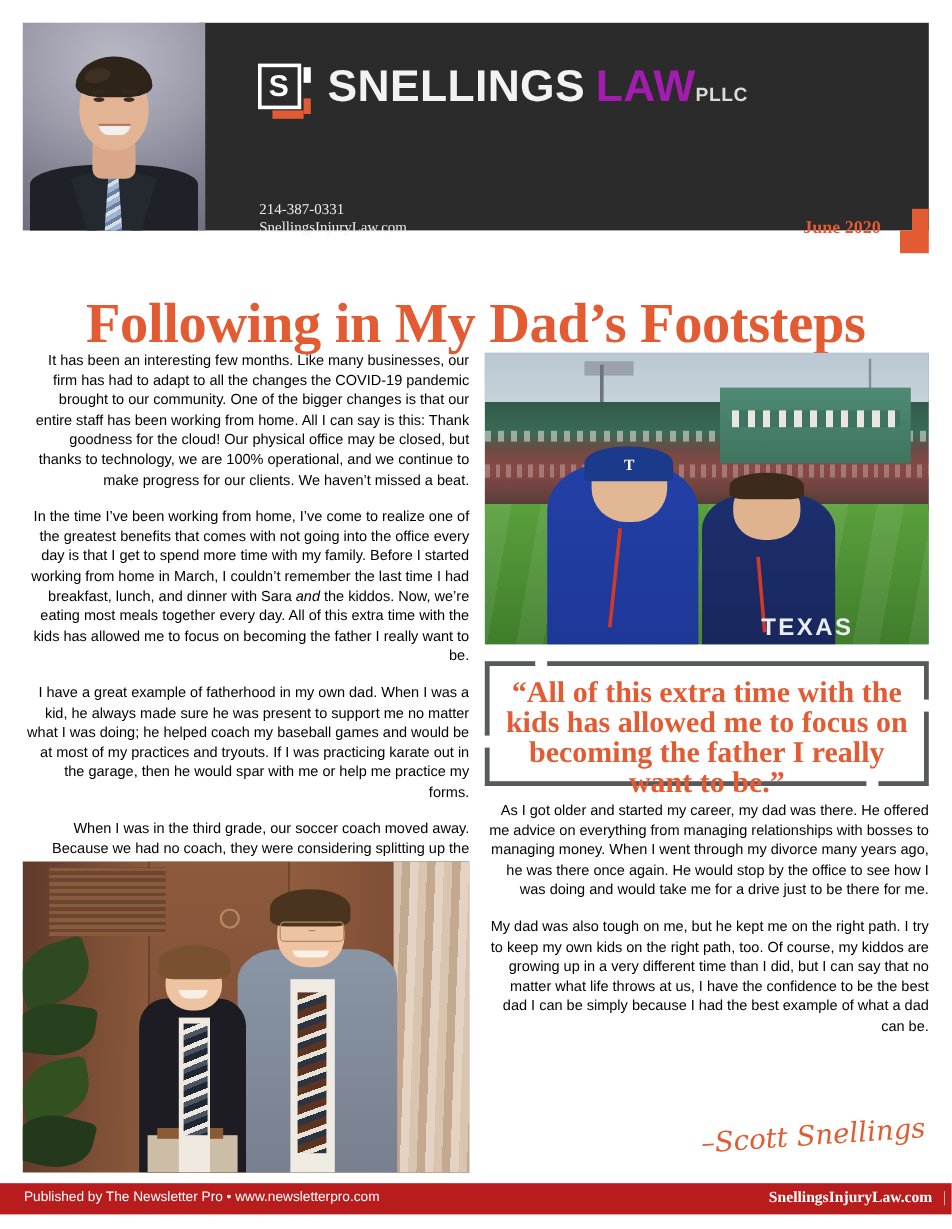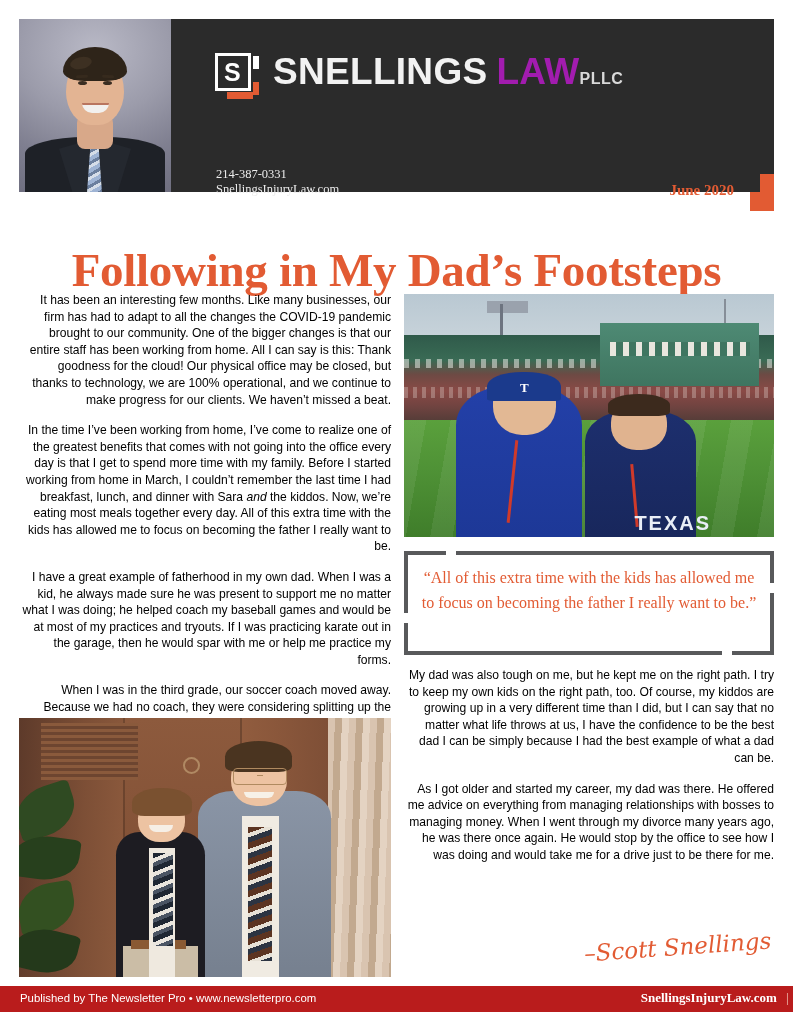--- a/index.html
+++ b/index.html
@@ -419,22 +419,22 @@
     right: -1px; top: 32px;
     width: 6px; height: 10px;
     background: #ffffff;
   }
   .pq-text {
     position: absolute;
     left: 16px; right: 16px; top: 14px;
     text-align: center;
     color: #e25b33;
     font-family: "Liberation Serif", serif;
-    font-weight: normal;
-    font-size: 16px;
+    font-weight: bold;
+    font-size: 25px;
     line-height: 25px;
   }
 
   
   .photo-vintage {
     position: absolute;
     left: 19px;
     top: 718px;
     width: 372px;
     height: 259px;
@@ -670,22 +670,22 @@
 <div class="pullquote">
   <div class="pq-frame"></div>
   <div class="pq-gap-top"></div>
   <div class="pq-gap-bottom"></div>
   <div class="pq-gap-left"></div>
   <div class="pq-gap-right"></div>
   <div class="pq-text">“All of this extra time with the kids has allowed me to focus on becoming the father I really want to be.”</div>
 </div>
 
 <div class="col-right" style="top:667px;">
+  <p class="body">As I got older and started my career, my dad was there. He offered me advice on everything from managing relationships with bosses to managing money. When I went through my divorce many years ago, he was there once again. He would stop by the office to see how I was doing and would take me for a drive just to be there for me.</p>
   <p class="body">My dad was also tough on me, but he kept me on the right path. I try to keep my own kids on the right path, too. Of course, my kiddos are growing up in a very different time than I did, but I can say that no matter what life throws at us, I have the confidence to be the best dad I can be simply because I had the best example of what a dad can be.</p>
-  <p class="body">As I got older and started my career, my dad was there. He offered me advice on everything from managing relationships with bosses to managing money. When I went through my divorce many years ago, he was there once again. He would stop by the office to see how I was doing and would take me for a drive just to be there for me.</p>
 </div>
 
 <div class="photo-vintage">
   <div class="pv-wall"></div>
   <div class="pv-panel"></div>
   <div class="pv-louver"></div>
   <div class="pv-knob"></div>
   <div class="pv-curtain"></div>
   <div class="pv-plant">
     <div class="pv-leaf a"></div>

